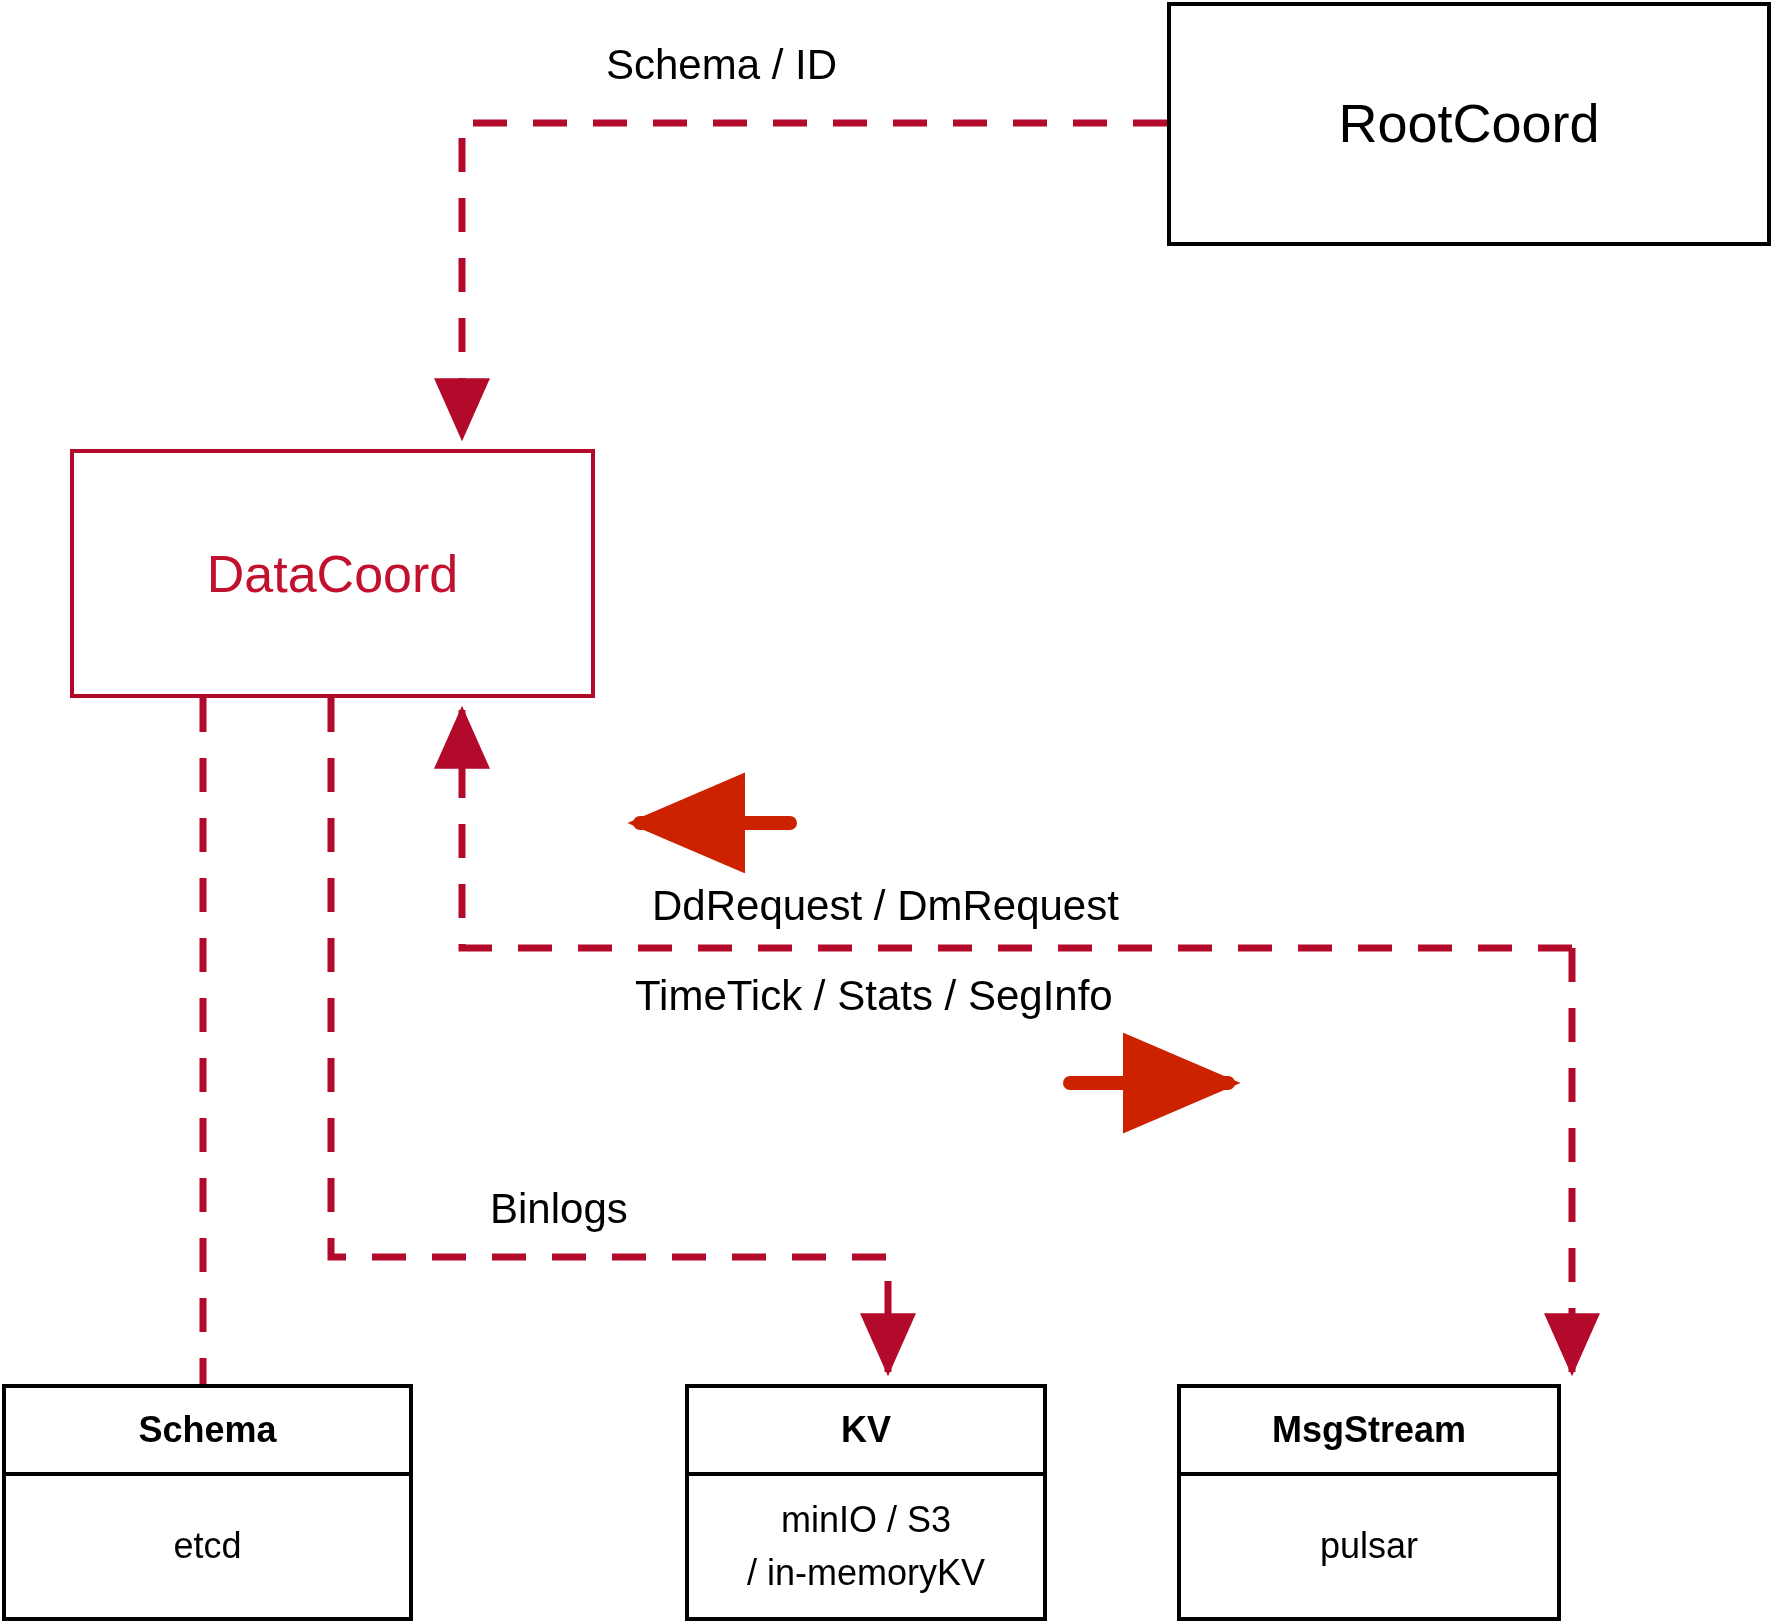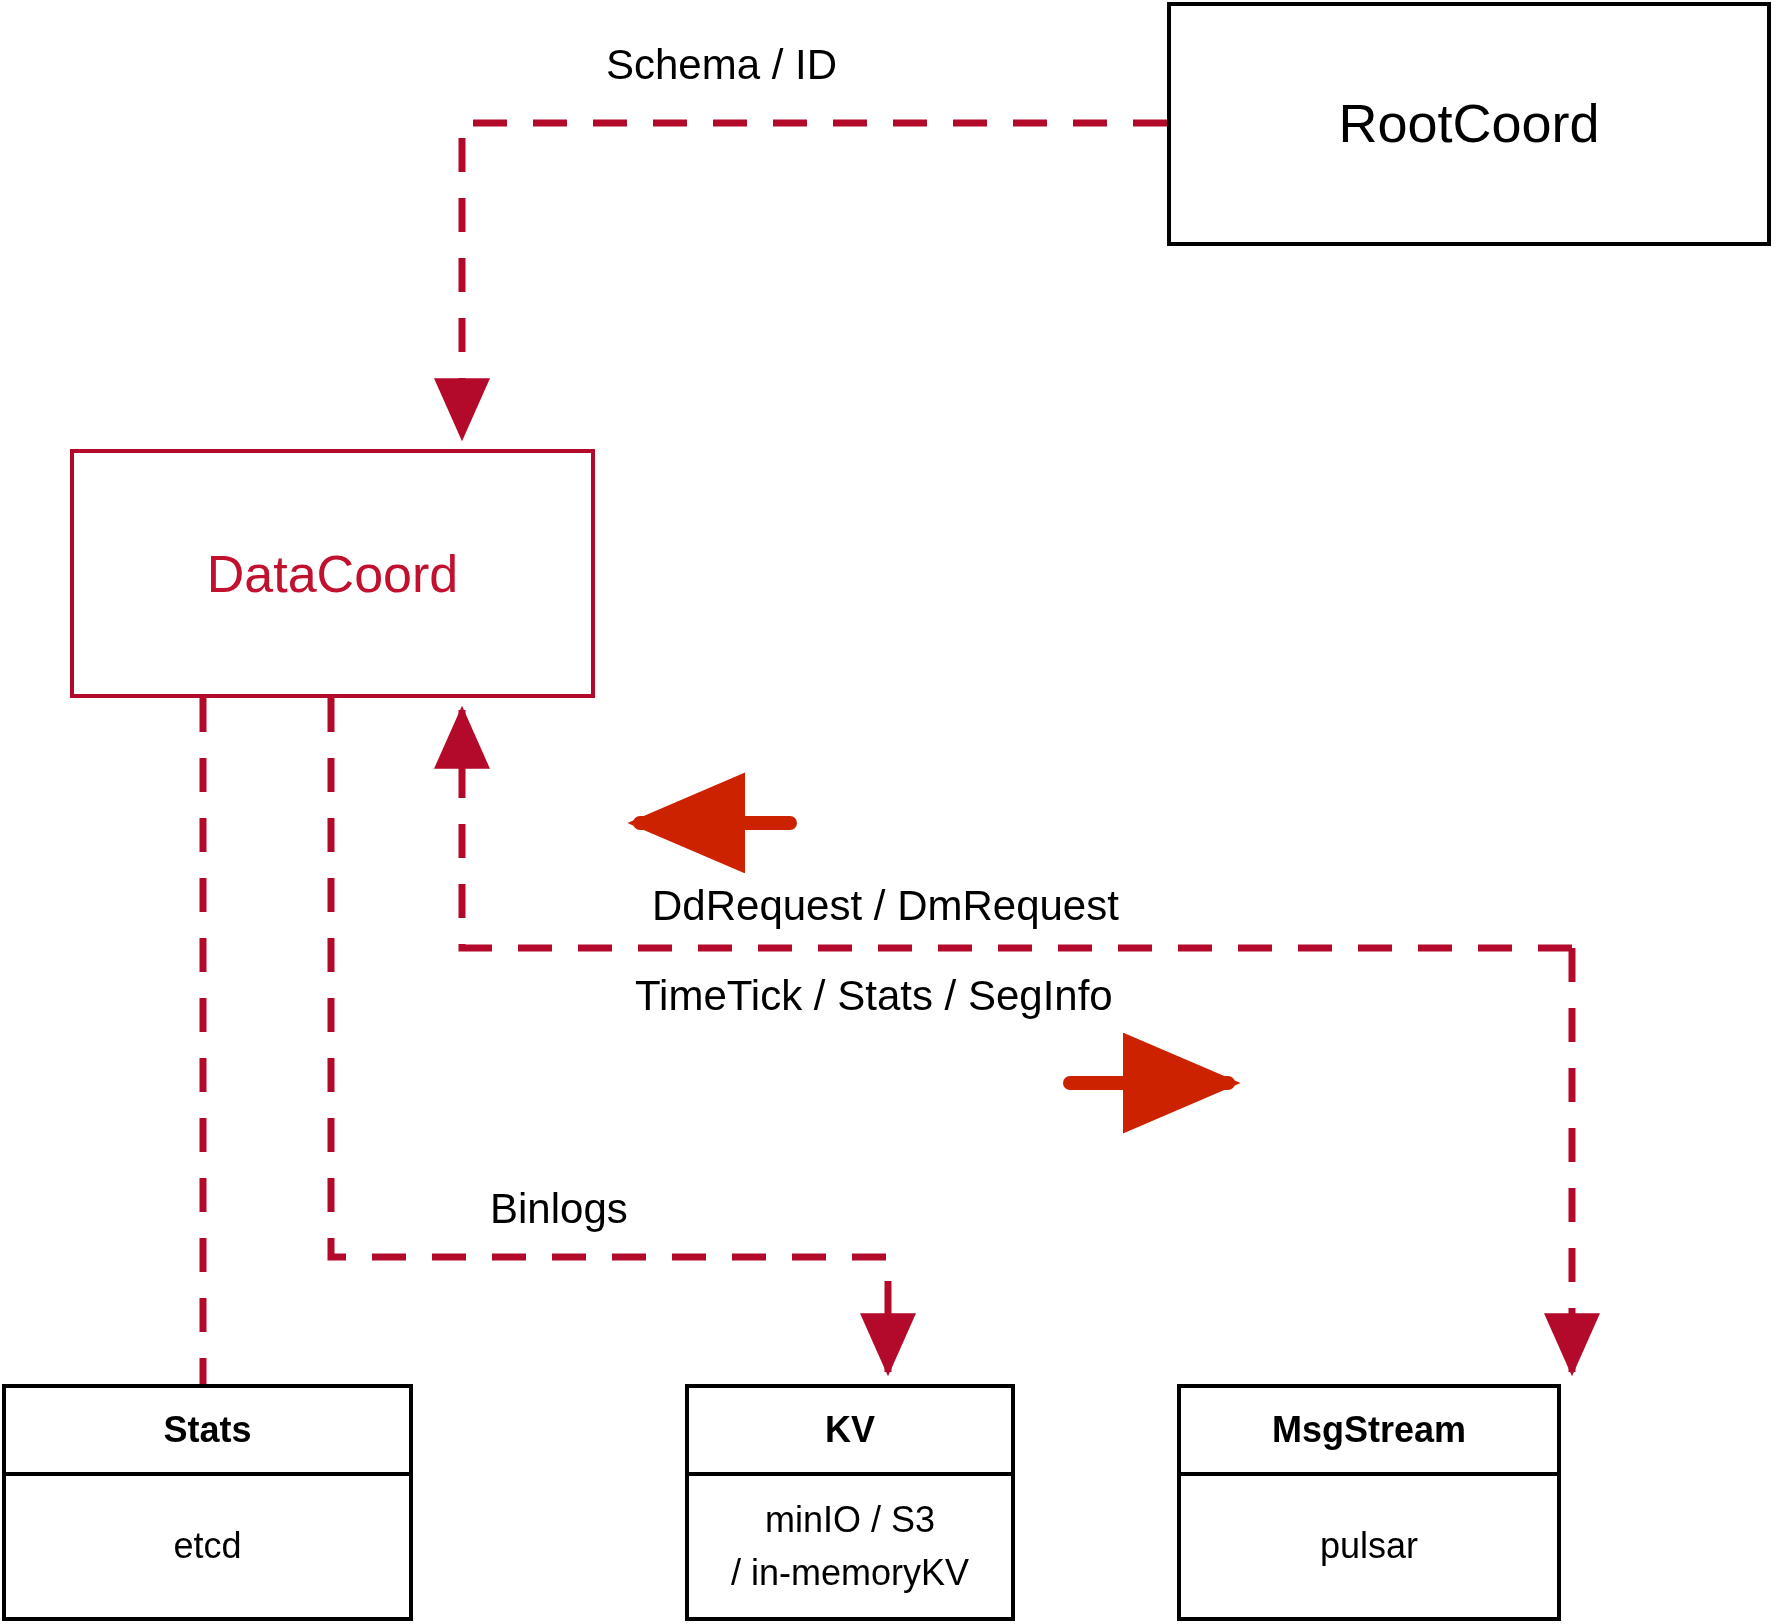--- a/index.html
+++ b/index.html
@@ -129,27 +129,27 @@
 
   <div class="node node-plain" style="left:1167px; top:2px; width:604px; height:244px;">
     <span class="node-title">RootCoord</span>
   </div>
 
   <div class="node node-accent" style="left:70px; top:449px; width:525px; height:249px;">
     <span class="node-title">DataCoord</span>
   </div>
 
   <div class="node node-2row" style="left:2px; top:1384px; width:411px; height:237px;">
-    <div class="row-head">Stats</div>
+    <div class="row-head">Schema</div>
     <div class="row-body">
       <div>etcd</div>
     </div>
   </div>
 
-  <div class="node node-2row" style="left:685px; top:1384px; width:330px; height:237px;">
+  <div class="node node-2row" style="left:685px; top:1384px; width:362px; height:237px;">
     <div class="row-head">KV</div>
     <div class="row-body">
       <div>minIO / S3</div>
       <div>/ in-memoryKV</div>
     </div>
   </div>
 
   <div class="node node-2row" style="left:1177px; top:1384px; width:384px; height:237px;">
     <div class="row-head">MsgStream</div>
     <div class="row-body">

